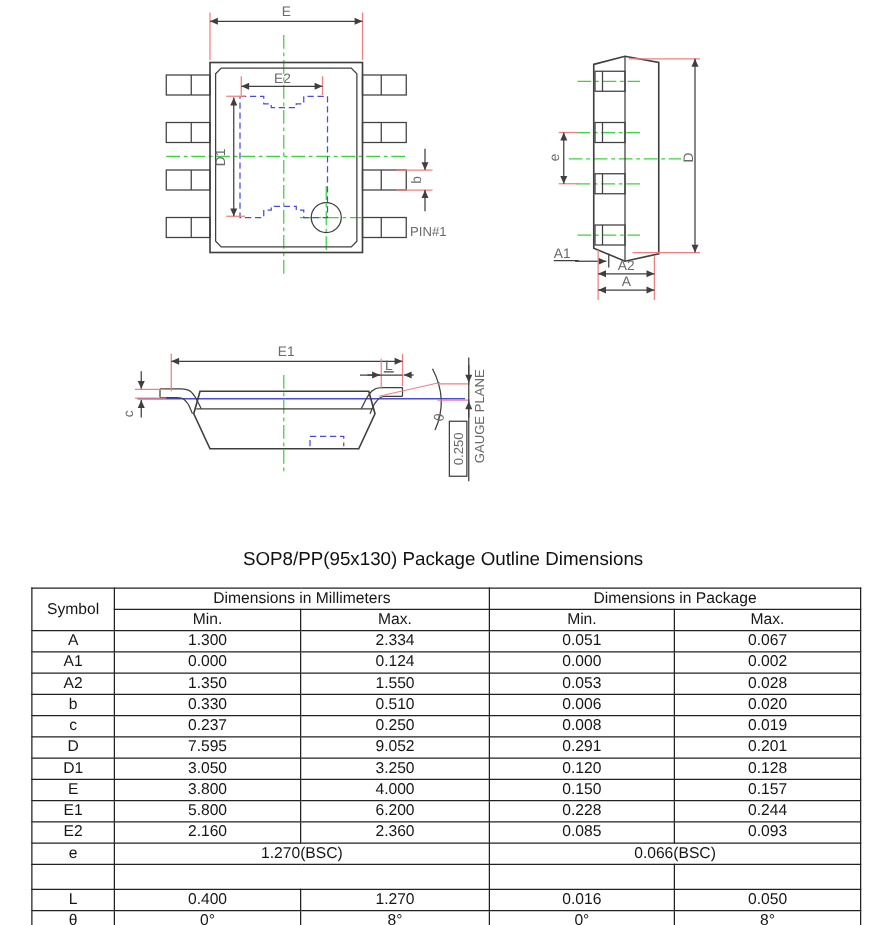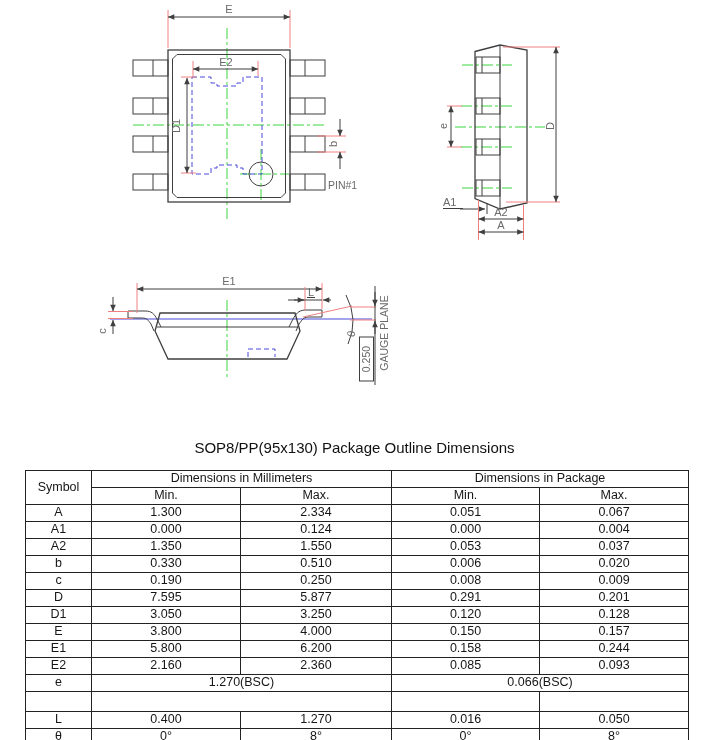--- a/index.html
+++ b/index.html
@@ -261,47 +261,47 @@
         <td>1.300</td>
         <td>2.334</td>
         <td>0.051</td>
         <td>0.067</td>
       </tr>
       <tr>
         <td>A1</td>
         <td>0.000</td>
         <td>0.124</td>
         <td>0.000</td>
-        <td>0.004</td>
+        <td>0.002</td>
       </tr>
       <tr>
         <td>A2</td>
         <td>1.350</td>
         <td>1.550</td>
         <td>0.053</td>
-        <td>0.037</td>
+        <td>0.028</td>
       </tr>
       <tr>
         <td>b</td>
         <td>0.330</td>
         <td>0.510</td>
         <td>0.006</td>
         <td>0.020</td>
       </tr>
       <tr>
         <td>c</td>
-        <td>0.190</td>
+        <td>0.237</td>
         <td>0.250</td>
         <td>0.008</td>
-        <td>0.009</td>
+        <td>0.019</td>
       </tr>
       <tr>
         <td>D</td>
         <td>7.595</td>
-        <td>5.877</td>
+        <td>9.052</td>
         <td>0.291</td>
         <td>0.201</td>
       </tr>
       <tr>
         <td>D1</td>
         <td>3.050</td>
         <td>3.250</td>
         <td>0.120</td>
         <td>0.128</td>
       </tr>
@@ -309,21 +309,21 @@
         <td>E</td>
         <td>3.800</td>
         <td>4.000</td>
         <td>0.150</td>
         <td>0.157</td>
       </tr>
       <tr>
         <td>E1</td>
         <td>5.800</td>
         <td>6.200</td>
-        <td>0.158</td>
+        <td>0.228</td>
         <td>0.244</td>
       </tr>
       <tr>
         <td>E2</td>
         <td>2.160</td>
         <td>2.360</td>
         <td>0.085</td>
         <td>0.093</td>
       </tr>
       <tr>

